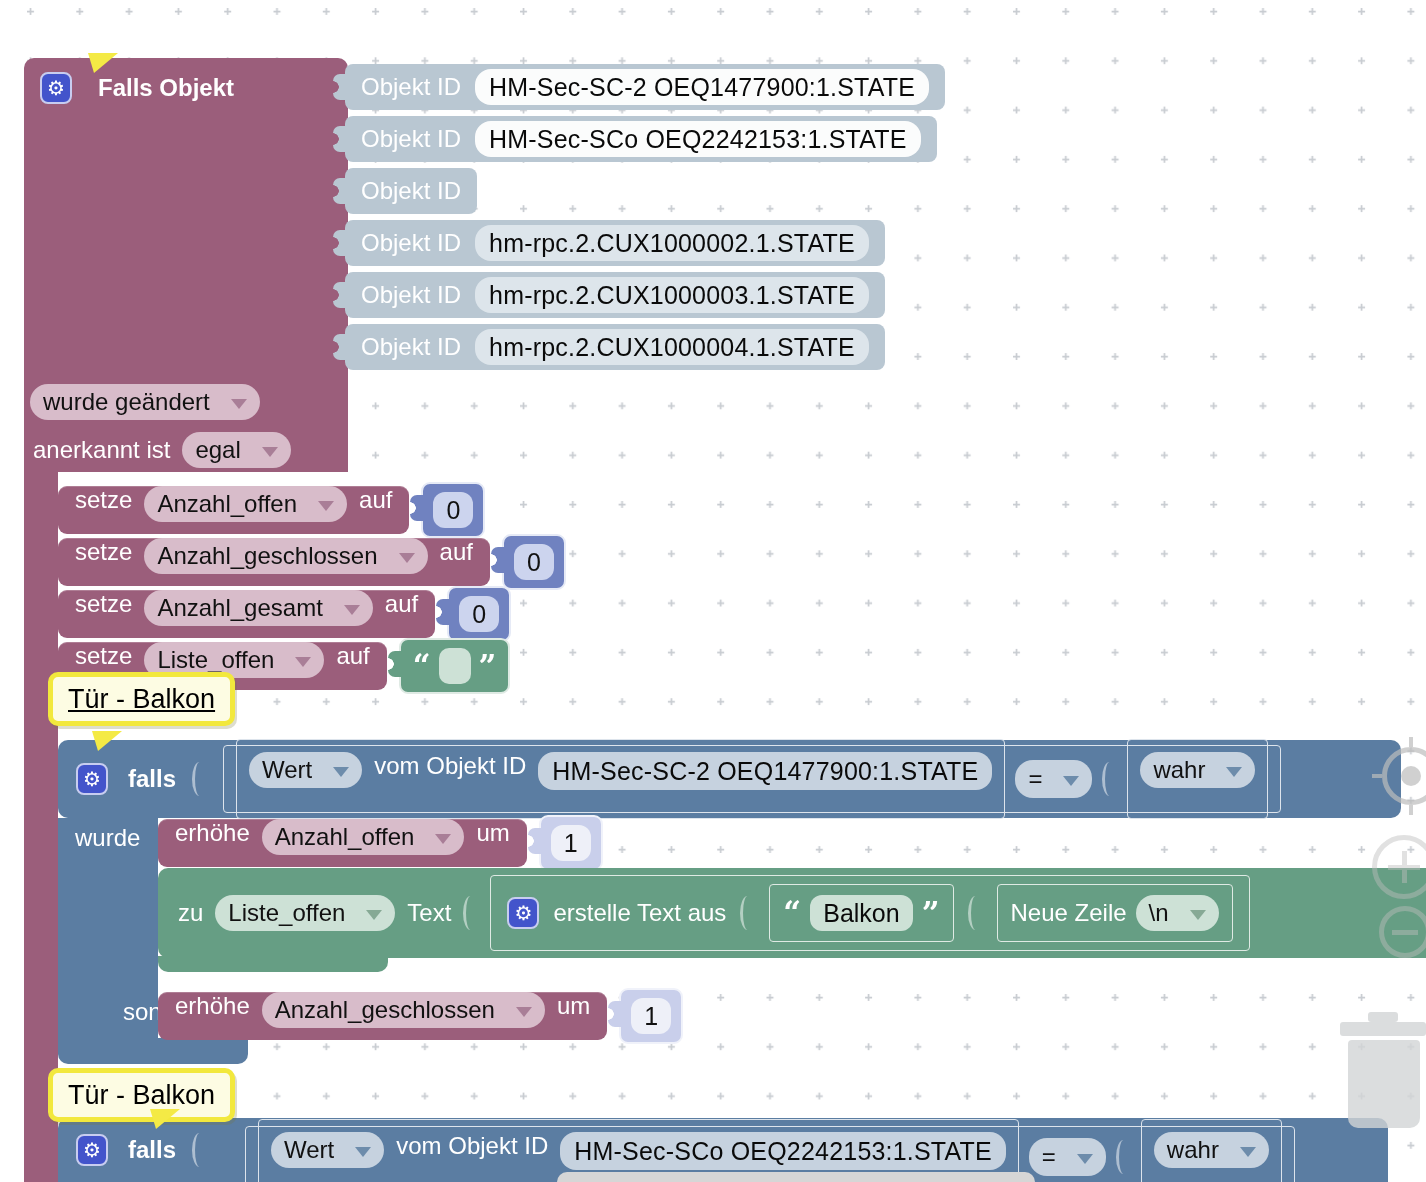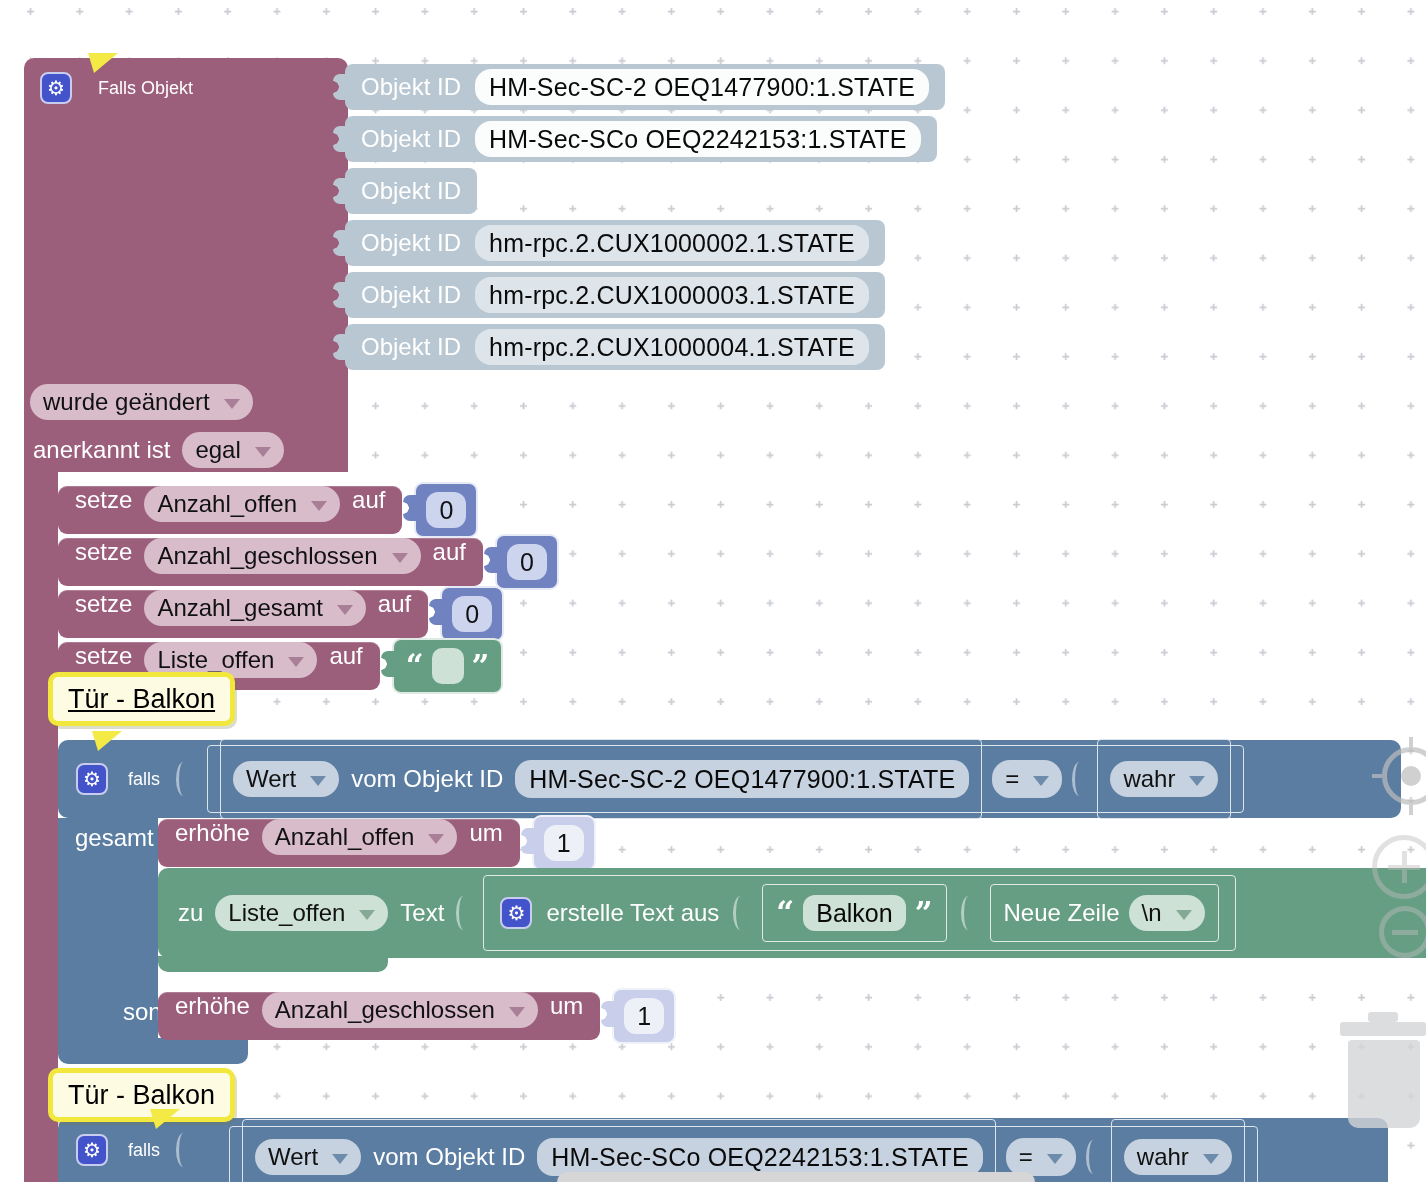--- a/index.html
+++ b/index.html
@@ -1,36 +1,36 @@
 <!DOCTYPE html>
 <html><head>
 <meta charset="utf-8">
 <style>
   html,body{margin:0;padding:0;}
   #stage{position:relative;width:1426px;height:1182px;background:#ffffff;overflow:hidden;
          font-family:"Liberation Sans",sans-serif;color:#000;}
   .abs{position:absolute;box-sizing:border-box;}
   .wlabel{color:#fff;font-size:24px;white-space:nowrap;}
-  .blklabel{color:#fff;font-size:18px;white-space:nowrap;}
+  .blklabel{color:#fff;font-size:24px;white-space:nowrap;font-weight:bold;}
 
   
   .comment{position:absolute;z-index:6;display:flex;align-items:center;height:48px;
     background:#fdfce3;border:5px solid #f2e83d;border-radius:10px;padding:0 15px;
     font-size:27px;color:#000;white-space:nowrap;box-shadow:2px 3px 0 rgba(120,120,60,.25);}
   .ctail{position:absolute;z-index:6;width:0;height:0;
     border-left:6px solid transparent;border-right:24px solid transparent;
     border-top:20px solid #f4ea45;}
 
   
   .purple{background:#9b5e7b;}
   .stmt{position:relative;display:flex;gap:12px;height:48px;
     background:#9b5e7b;border-radius:9px;padding:0 17px;white-space:nowrap;
     box-shadow:inset 0 1px 0 rgba(255,255,255,.2);}
   .setrow{position:absolute;display:flex;align-items:center;}
-  .pill{display:inline-flex;align-items:center;gap:14px;height:36px;border-radius:18px;
+  .pill{display:inline-flex;align-items:center;gap:21px;height:36px;border-radius:18px;
     padding:0 13px;font-size:24px;color:#111;white-space:nowrap;}
   .pink{background:#d8bcca;}
   .arr{width:0;height:0;border-left:8px solid transparent;border-right:8px solid transparent;
     border-top:10px solid #a97e97;margin-top:3px;}
   .arr-blue{border-top-color:#6d8cab;}
   .arr-green{border-top-color:#86a995;}
 
   
   .objrow{position:absolute;display:flex;align-items:center;gap:14px;height:46px;
     background:#b9c7d2;border-radius:8px;padding:0 16px;}
@@ -70,21 +70,21 @@
     border-radius:4px;padding:0 13px;white-space:nowrap;}
   .gfield{display:inline-flex;align-items:center;height:36px;border-radius:12px;padding:0 13px;
     font-size:25px;color:#0a0a0a;background:#cde1d6;white-space:nowrap;}
 
   
   .blue{background:#5b7da2;}
   .bluehead{position:absolute;background:#5b7da2;display:flex;align-items:center;gap:16px;
     padding:0 0 0 18px;border-radius:10px;}
   .cond{display:flex;align-items:center;gap:10px;height:66px;background:#5b7da2;
     border:1px solid #dde4ec;border-radius:4px;padding:0 12px;}
-  .subblk{display:flex;align-items:center;gap:12px;height:54px;border:1px solid #dde4ec;
+  .subblk{display:flex;align-items:flex-start;gap:12px;height:54px;border:1px solid #dde4ec;
     border-radius:4px;padding:12px 12px;white-space:nowrap;}
   .lblue{background:#c6d2df;}
   .bfield{display:inline-flex;align-items:center;height:38px;border-radius:16px;padding:0 14px;
     font-size:25px;color:#0a0a0a;background:#c6d2df;white-space:nowrap;letter-spacing:.2px;}
   .cnub{width:12px;height:34px;border-left:3px solid rgba(255,255,255,.5);border-radius:50%;}
 
   .gear{display:inline-flex;align-items:center;justify-content:center;flex:none;
     width:28px;height:28px;background:#4354cb;color:#fff;border:2px solid #c8cdf0;
     border-radius:8px;font-size:20px;line-height:1;}
 
@@ -257,21 +257,21 @@
         <span class="pill lblue">
           <span>wahr</span>
           <span class="arr arr-blue"></span>
         </span>
       </div>
     </div>
   </div>
   <div class="abs blue" style="left:58px;top:818px;width:100px;height:220px;"></div>
   <div class="abs blue" style="left:58px;top:1038px;width:190px;height:26px;border-radius:0 0 10px 10px;"></div>
 
-  <div class="abs wlabel" style="left:75px;top:824px;">gesamt</div>
+  <div class="abs wlabel" style="left:75px;top:824px;">wurde</div>
   <div class="abs wlabel" style="left:75px;top:998px;margin-left:48px;">sonst</div>
 
   <div class="setrow" style="left:158px;top:815px;">
     <div class="stmt">
       <span class="wlabel">erhöhe</span>
       <span class="pill pink">
         <span>Anzahl_offen</span>
         <span class="arr"></span>
       </span>
       <span class="wlabel">um</span>

